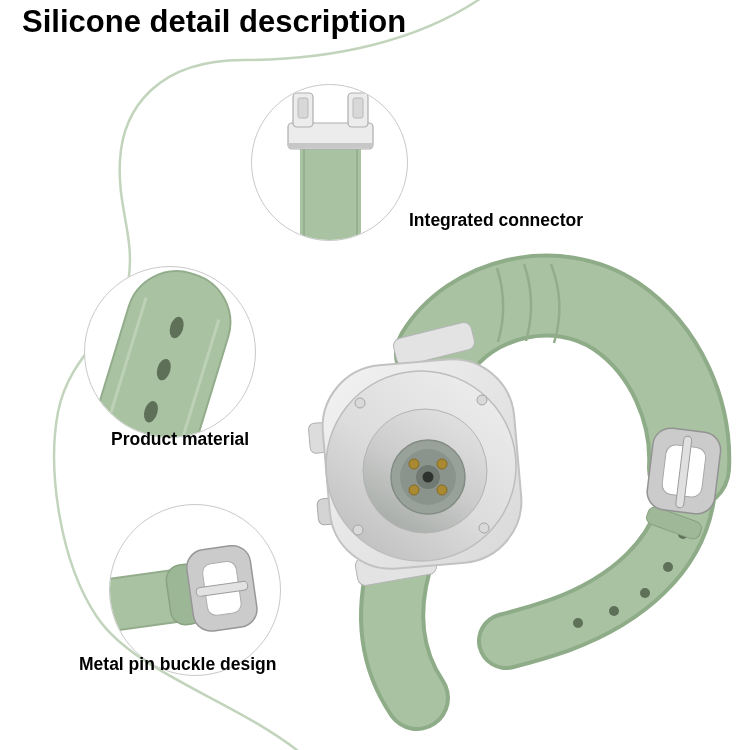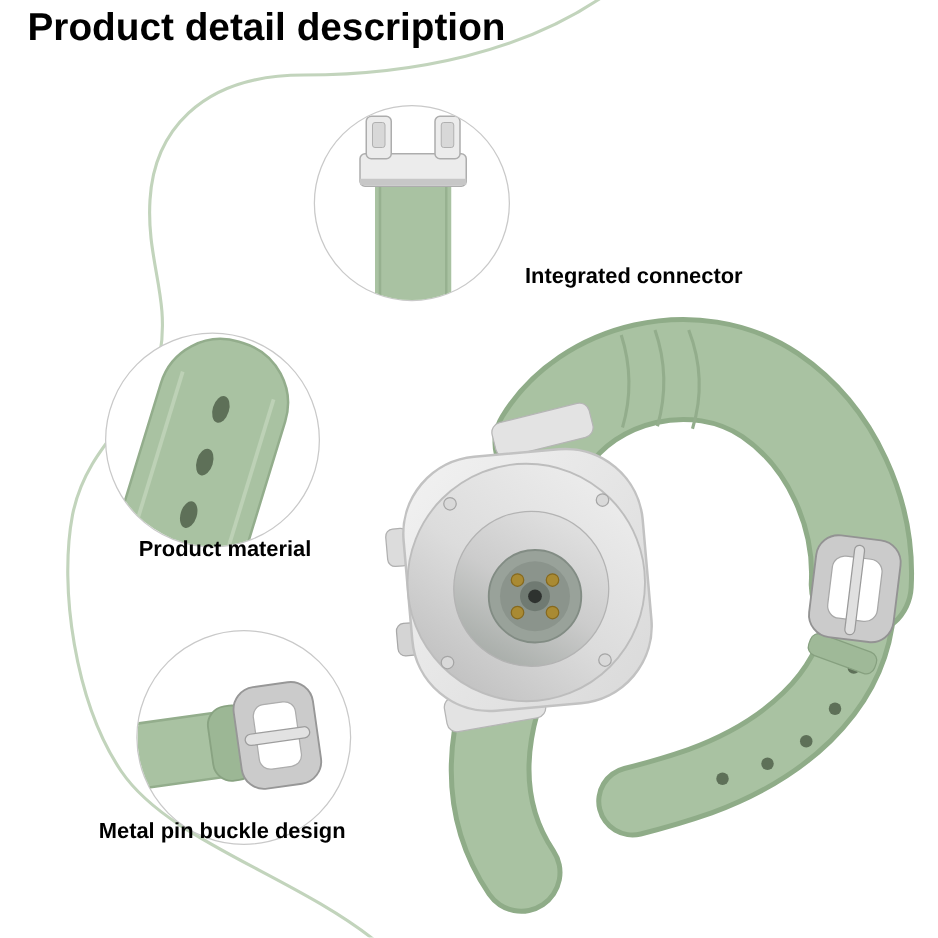--- a/index.html
+++ b/index.html
@@ -19,21 +19,21 @@
   .callout {
     position:absolute; border-radius:50%;
     border:1px solid #c9c9c9; background:#fff; overflow:hidden;
   }
   #callout-connector { left:251px; top:84px;  width:157px; height:157px; }
   #callout-silicone  { left:84px;  top:266px; width:172px; height:172px; }
   #callout-buckle    { left:109px; top:504px; width:172px; height:172px; }
   .label {
     position:absolute; font-weight:700; font-size:17.5px; white-space:nowrap;
   }
-  #label-connector { left:420px; top:210px;text-align:center; }
+  #label-connector { left:409px; top:210px;text-align:center; }
   #label-silicone  { left:111px; top:429px; }
   #label-buckle    { left:79px;  top:654px; }
 
   .curve-line { fill:none; stroke: var(--curve-green,#c2d4bc); stroke-width:2.5; }
   .sg     { fill: var(--strap-green,#a9c2a2); }
   .sg-st  { stroke: var(--strap-green,#a9c2a2); fill:none; stroke-linecap:round; }
   .sgd-st { stroke: var(--strap-green-dark,#8fac88); fill:none; stroke-linecap:round; }
   .hole   { fill: var(--hole-dark,#5e7058); }
   .ridge  { fill:none; stroke:#93ad8c; stroke-width:2.5; }
   .metal-light { fill: var(--metal-light,#ececec); stroke:#adadad; stroke-width:1.2; }
@@ -162,13 +162,13 @@
       <rect class="sg" x="-20" y="62" width="100" height="52" stroke="#93ad8c" stroke-width="2"></rect>
       <rect x="58" y="58" width="34" height="60" rx="15" fill="#9cb795" stroke="#89a382" stroke-width="1.5"></rect>
       <rect x="80" y="46" width="64" height="82" rx="18" fill="var(--metal,#cbcbcb)" stroke="#979797" stroke-width="1.5"></rect>
       <rect x="95" y="61" width="34" height="52" rx="9" fill="#ffffff" stroke="#adadad"></rect>
       <rect x="86" y="83" width="52" height="9" rx="4.5" fill="#e2e2e2" stroke="#9d9d9d"></rect>
     </g>
   </svg>
 </div>
 <div class="label" id="label-buckle">Metal pin buckle design</div>
 
-<h1 class="title">Product detail description</h1>
+<h1 class="title">Silicone detail description</h1>
 
 </body></html>

